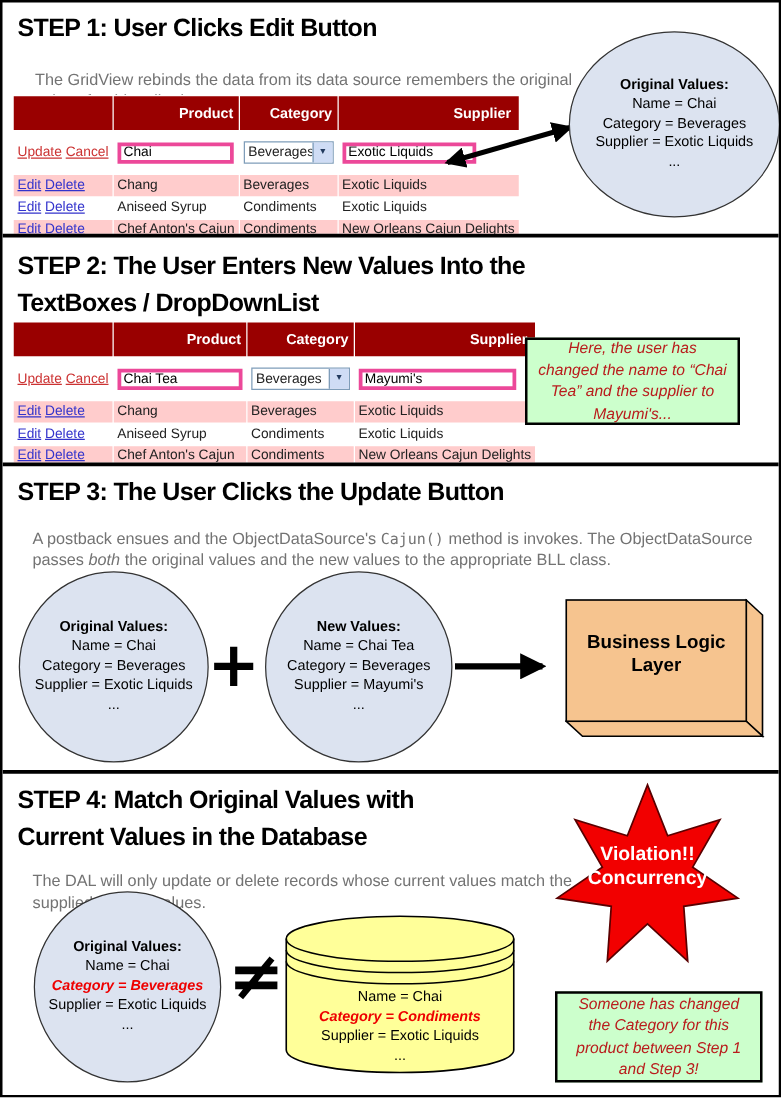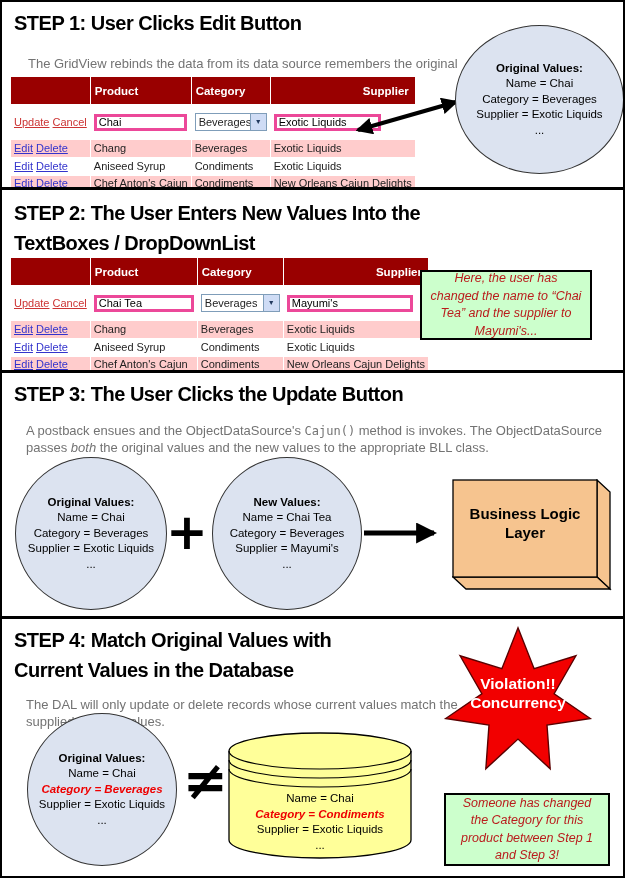--- a/index.html
+++ b/index.html
@@ -10,21 +10,21 @@
   #s2{height:183px;border-top:3px solid #000;}
   #s3{height:246px;border-top:3px solid #000;}
   #s4{height:260px;border-top:3px solid #000;}
   .step-title{position:absolute;margin:4px;font-size:20px;font-weight:bold;letter-spacing:-0.5px;white-space:nowrap;}
   .title2 div{line-height:30px;white-space:nowrap;}
   .desc{position:absolute;margin:16px;font-size:13px;line-height:1.28;color:#737373;}
   .code{font-family:"DejaVu Sans Mono",monospace;font-size:12px;}
   
   .gv{position:absolute;border-collapse:separate;border-spacing:1px;font-size:11px;background:#fff;}
   .gv th{background:#990000;color:#fff;font-weight:bold;height:27px;padding:0 4px;font-size:11.5px;}
-  .gv th.c{text-align:left;}
+  .gv th.c{text-align:right;}
   .gv th.r{text-align:right;padding-right:6px;}
   .gv td{padding:1px 3px;height:15px;line-height:1.15;color:#222;vertical-align:middle;white-space:nowrap;}
   .gv tr.editrow td{background:#fff;height:32px;}
   .gv tr.pink td{background:#ffcccc;}
   .gv tr.white td{background:#fff;}
   .gv tr.cut td{vertical-align:top;padding-top:1px;}
   .lnk{text-decoration:underline;cursor:pointer;}
   .lnk.red{color:#cc3333;}
   .lnk.blue{color:#3333cc;}
   .tb{height:17px;border:3px solid #ec4899;font-size:11px;padding:0 2px;box-sizing:border-box;

